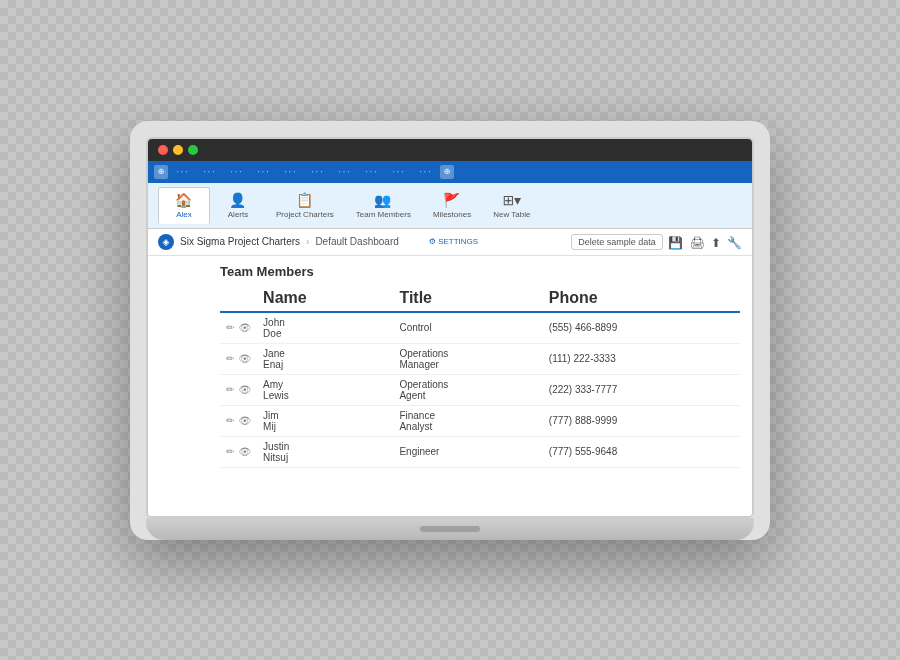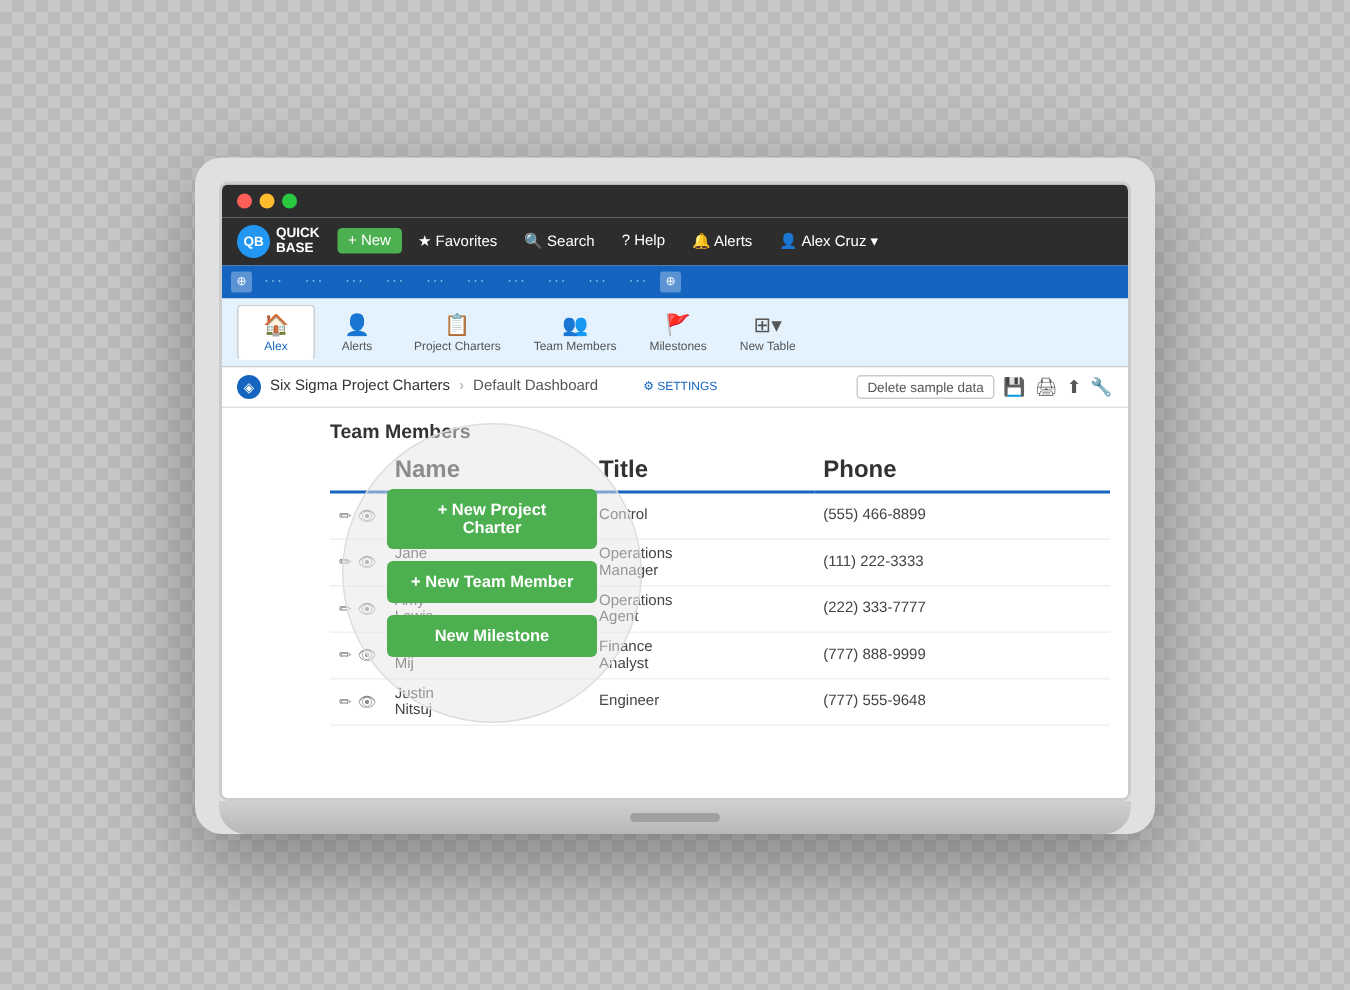--- a/index.html
+++ b/index.html
@@ -218,21 +218,21 @@
       text-align: right;
     }
     .settings-link {
       font-size: 8px;
       color: #1565C0;
       margin-left: 20px;
     }
     .header-spacer { flex: 1; }
     .header-actions {
       display: flex;
-      align-items: center;
+      align-items: flex-end;
       gap: 6px;
     }
     .delete-sample-btn {
       background: white;
       border: 1px solid #ccc;
       border-radius: 3px;
       padding: 2px 6px;
       font-size: 9px;
       color: #555;
       cursor: pointer;
@@ -331,37 +331,20 @@
 
 <div class="laptop-outer">
   <div class="laptop-screen">
 
     <div class="traffic-lights">
       <div class="tl red"></div>
       <div class="tl yellow"></div>
       <div class="tl green"></div>
     </div>
 
-    <div class="top-nav">
-      <div class="logo-area">
-        <div class="logo-icon">
-          <span>QB</span>
-        </div>
-        <div class="logo-text">
-          <span>QUICK</span>
-          <span>BASE</span>
-        </div>
-      </div>
-      <div class="nav-btn new-btn">+ New</div>
-      <div class="nav-btn">★ Favorites</div>
-      <div class="nav-btn">🔍 Search</div>
-      <div class="nav-btn">? Help</div>
-      <div class="nav-btn">🔔 Alerts</div>
-      <div class="nav-btn">👤 Alex Cruz ▾</div>
-    </div>
 
     <div class="app-tabs">
       <div class="app-tab-icon">⊕</div>
       <div class="app-tab">
           <span class="dots">···</span>
         </div>
       <div class="app-tab">
           <span class="dots">···</span>
         </div>
       <div class="app-tab">
@@ -431,25 +414,20 @@
         <button class="delete-sample-btn">Delete sample data</button>
         <span class="header-icon-btn">💾</span>
         <span class="header-icon-btn">🖨</span>
         <span class="header-icon-btn">⬆</span>
         <span class="header-icon-btn">🔧</span>
       </div>
     </div>
 
     <div class="main-content">
 
-      <div class="circle-overlay">
-        <button class="green-btn">+ New Project<br>Charter</button>
-        <button class="green-btn">+ New Team Member</button>
-        <button class="green-btn">New Milestone</button>
-      </div>
 
       <div class="table-section">
         <div class="section-title">Team Members</div>
         <table class="data-table">
           <thead>
             <tr>
               <th class="th-actions"></th>
               <th>Name</th>
               <th>Title</th>
               <th>Phone</th>

